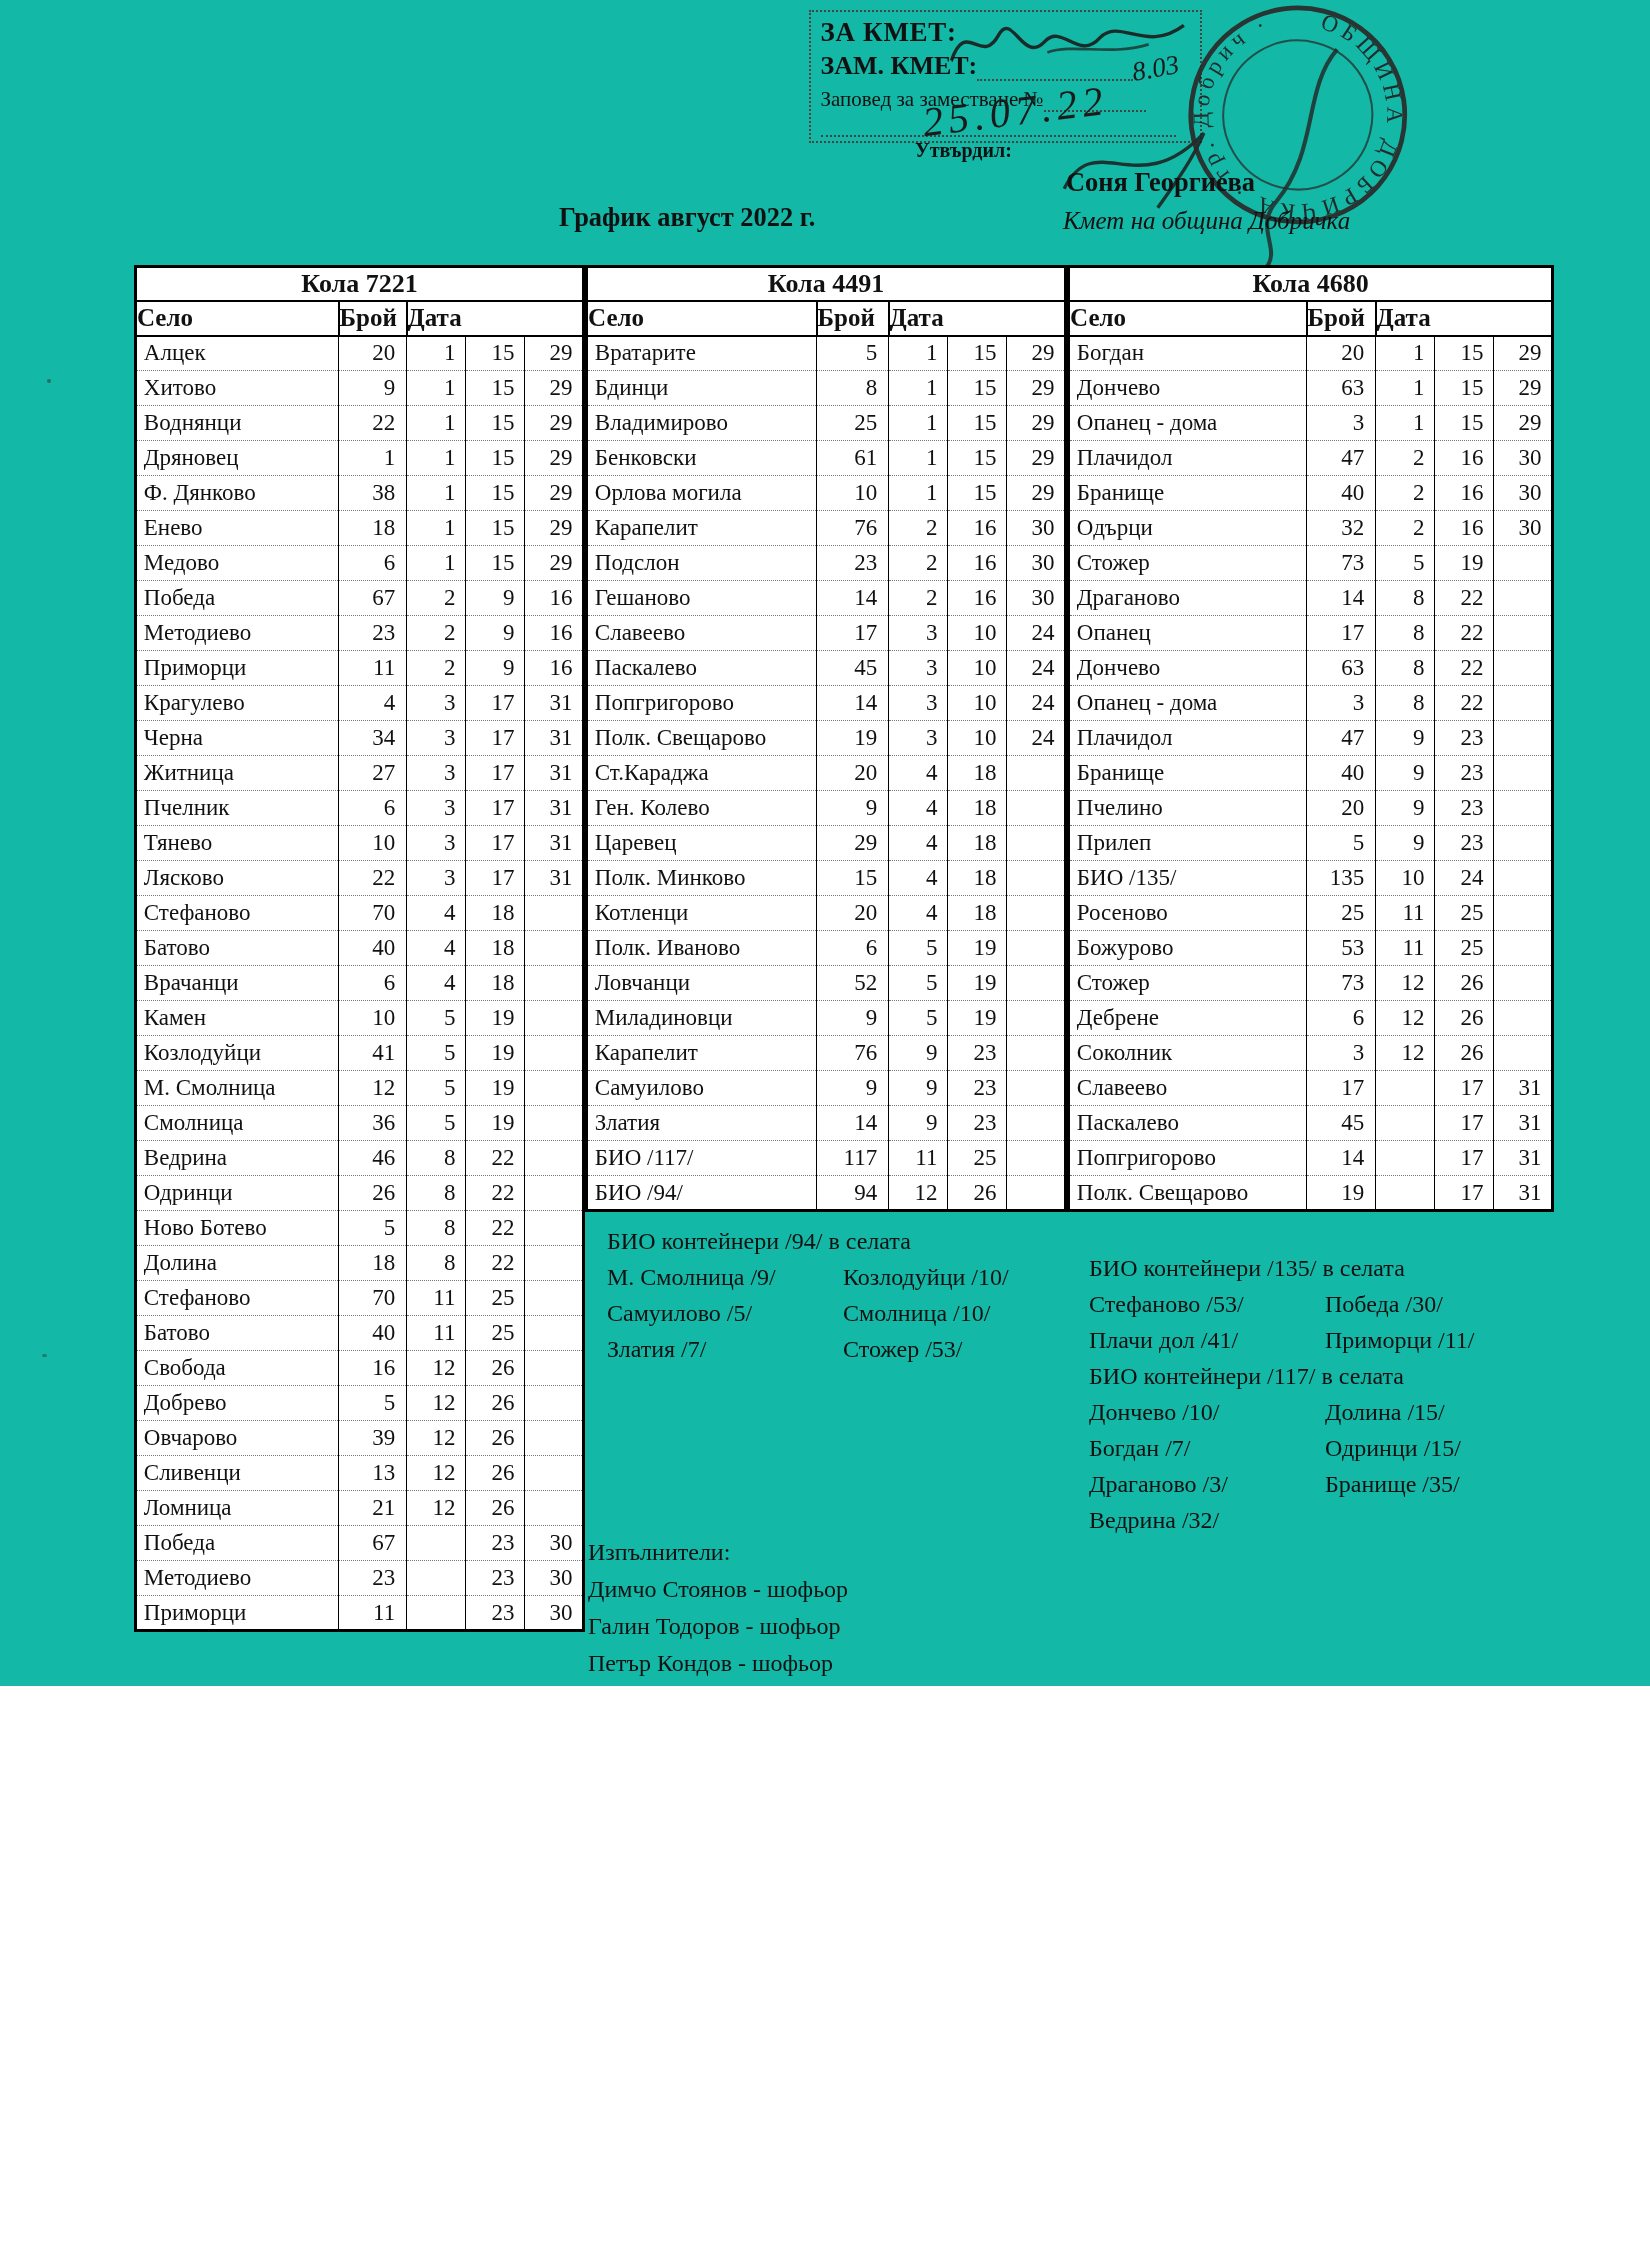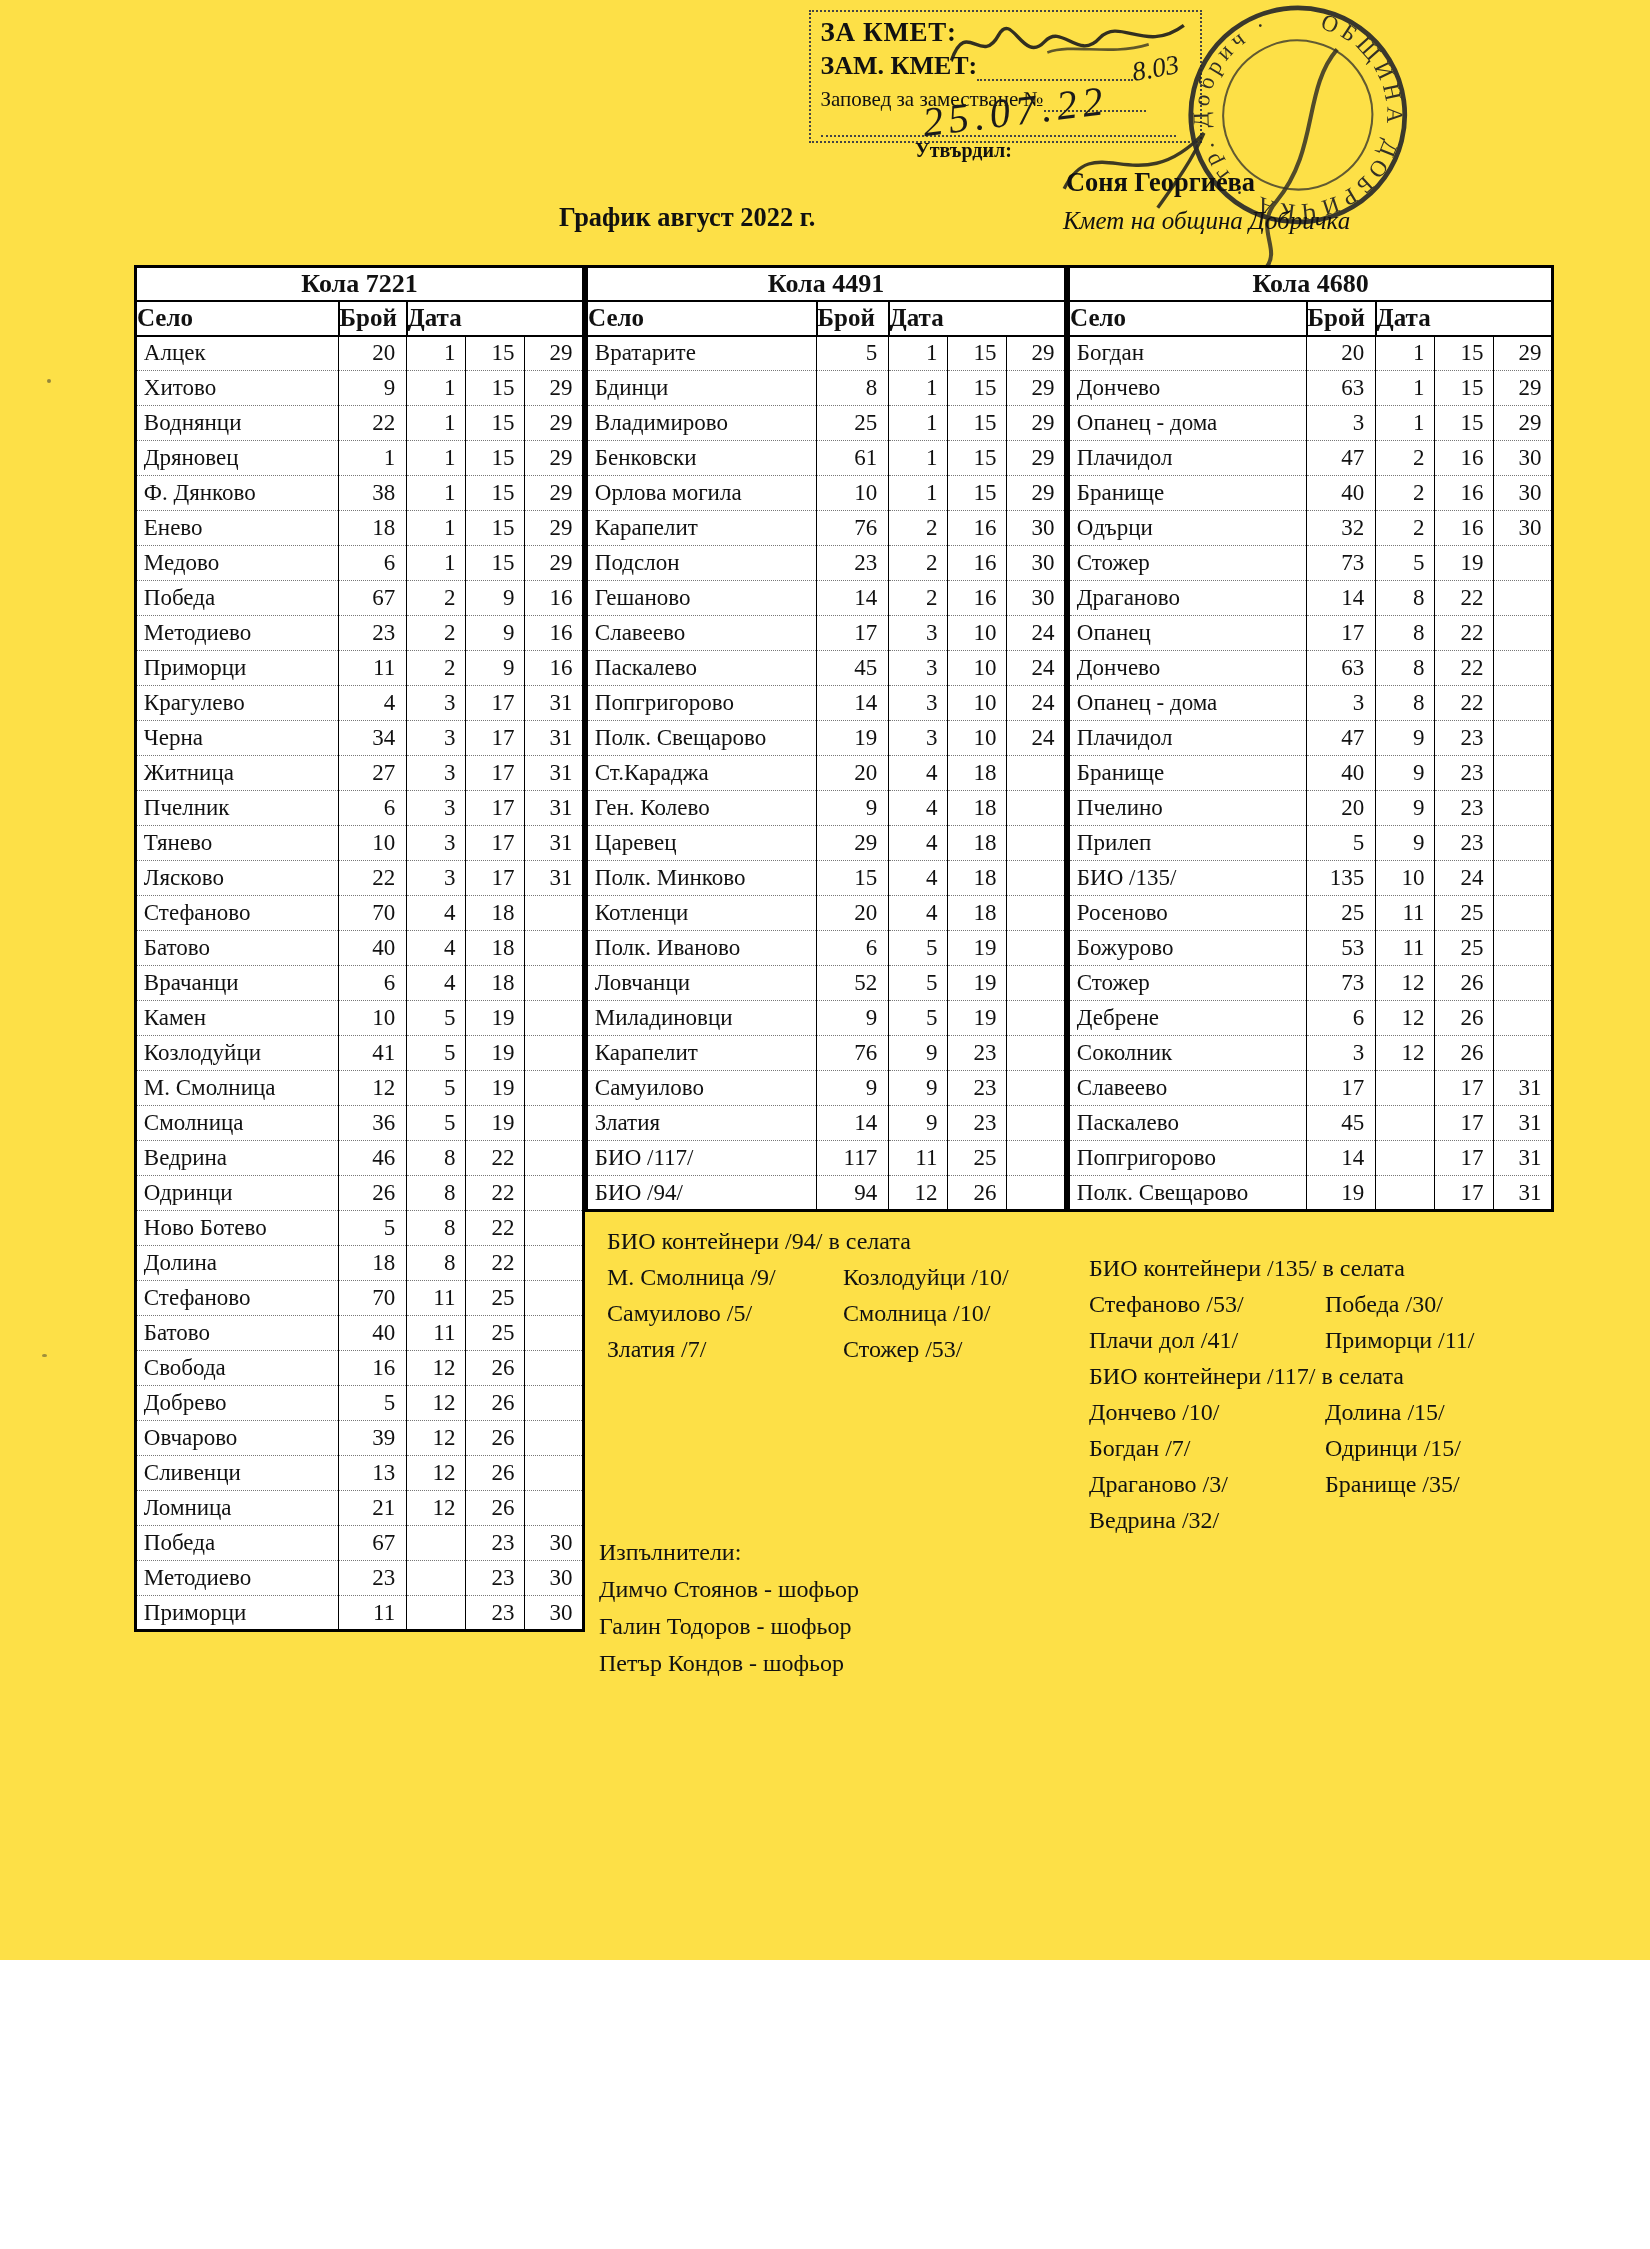--- a/index.html
+++ b/index.html
@@ -1,18 +1,18 @@
 <!DOCTYPE html>
 <html style="font-size:10.8px"><head>
 <meta charset="utf-8">
 <style>
   * { margin:0; padding:0; box-sizing:border-box; }
   html,body { background:#ffffff; }
   .page {
-    position:relative; width:1651px; height:1960px; background:#fde047;
+    position:relative; width:1651px; height:1686px; background:#14b8a6;
     font-family:"Liberation Serif","DejaVu Serif",serif; color:#111;
     overflow:hidden;
   }
 
   
   .stamp-box {
     position:absolute; left:809px; top:9.5px; width:393px; height:133px;
     border:2.7px dotted #444; padding:5.4px 9.5px 4.1px 9.5px;
   }
   .sb-l1 { font-size:27px; font-weight:bold; letter-spacing:0.7px; }
@@ -57,21 +57,21 @@
   #tbl-2 { width:483px; } #tbl-2 col:nth-child(1){width:238px;} #tbl-2 col:nth-child(2){width:69px;} #tbl-2 col:nth-child(n+3){width:59px;}
 
   
   .notes { font-size:24px; line-height:36px; padding-left:22px; }
   #mid-notes   { margin-top:10.8px; width:474px; }
   #right-notes { margin-top:38px; width:482px; }
   .note-title { white-space:nowrap; }
   .note-pair { display:flex; white-space:nowrap; }
   .note-pair .l { width:236px; }
 
-  .executors { margin-top:167px; padding-left:14px; font-size:24px; line-height:37px; }
+  .executors { margin-top:167px; padding-left:3px; font-size:24px; line-height:37px; }
 
   
   .artifact { position:absolute; background:#2d2d2d; }
   .a1 { left:805px; top:2238px; width:298px; height:3.4px; opacity:.8; }
   .a2 { left:47px;  top:379px;  width:4.1px;  height:4.1px; border-radius:50%; opacity:.5; }
   .a3 { left:42px;  top:1354px; width:4.7px;  height:3.4px; border-radius:50%; opacity:.45; }
 </style>
 </head>
 <body>
 

